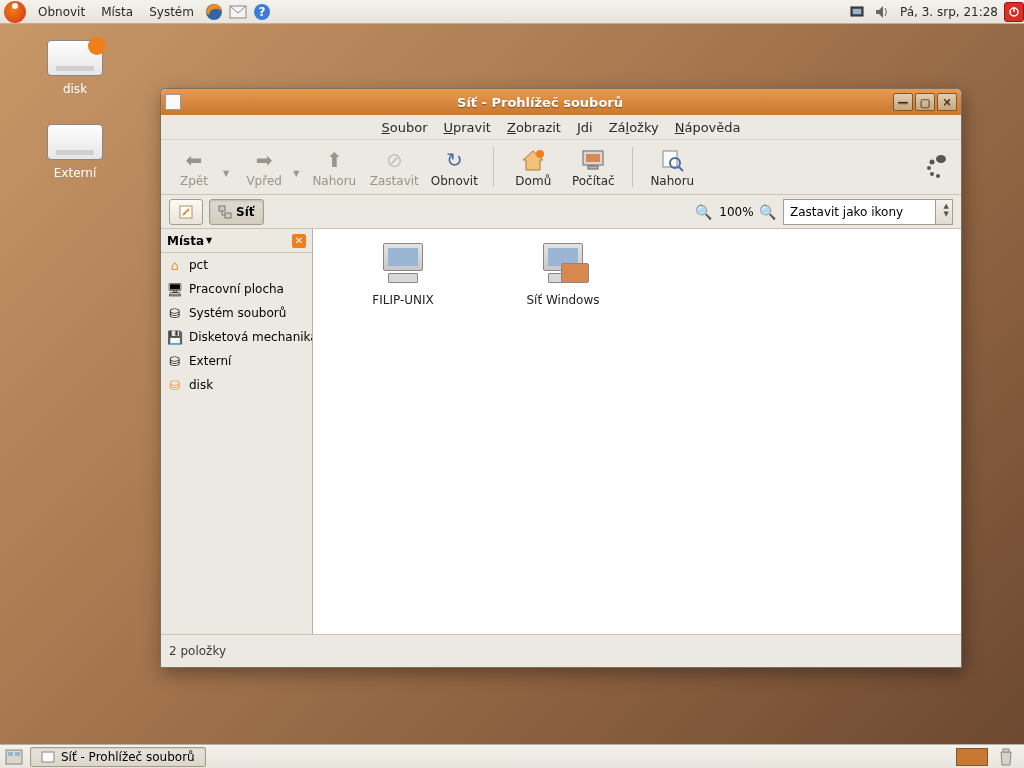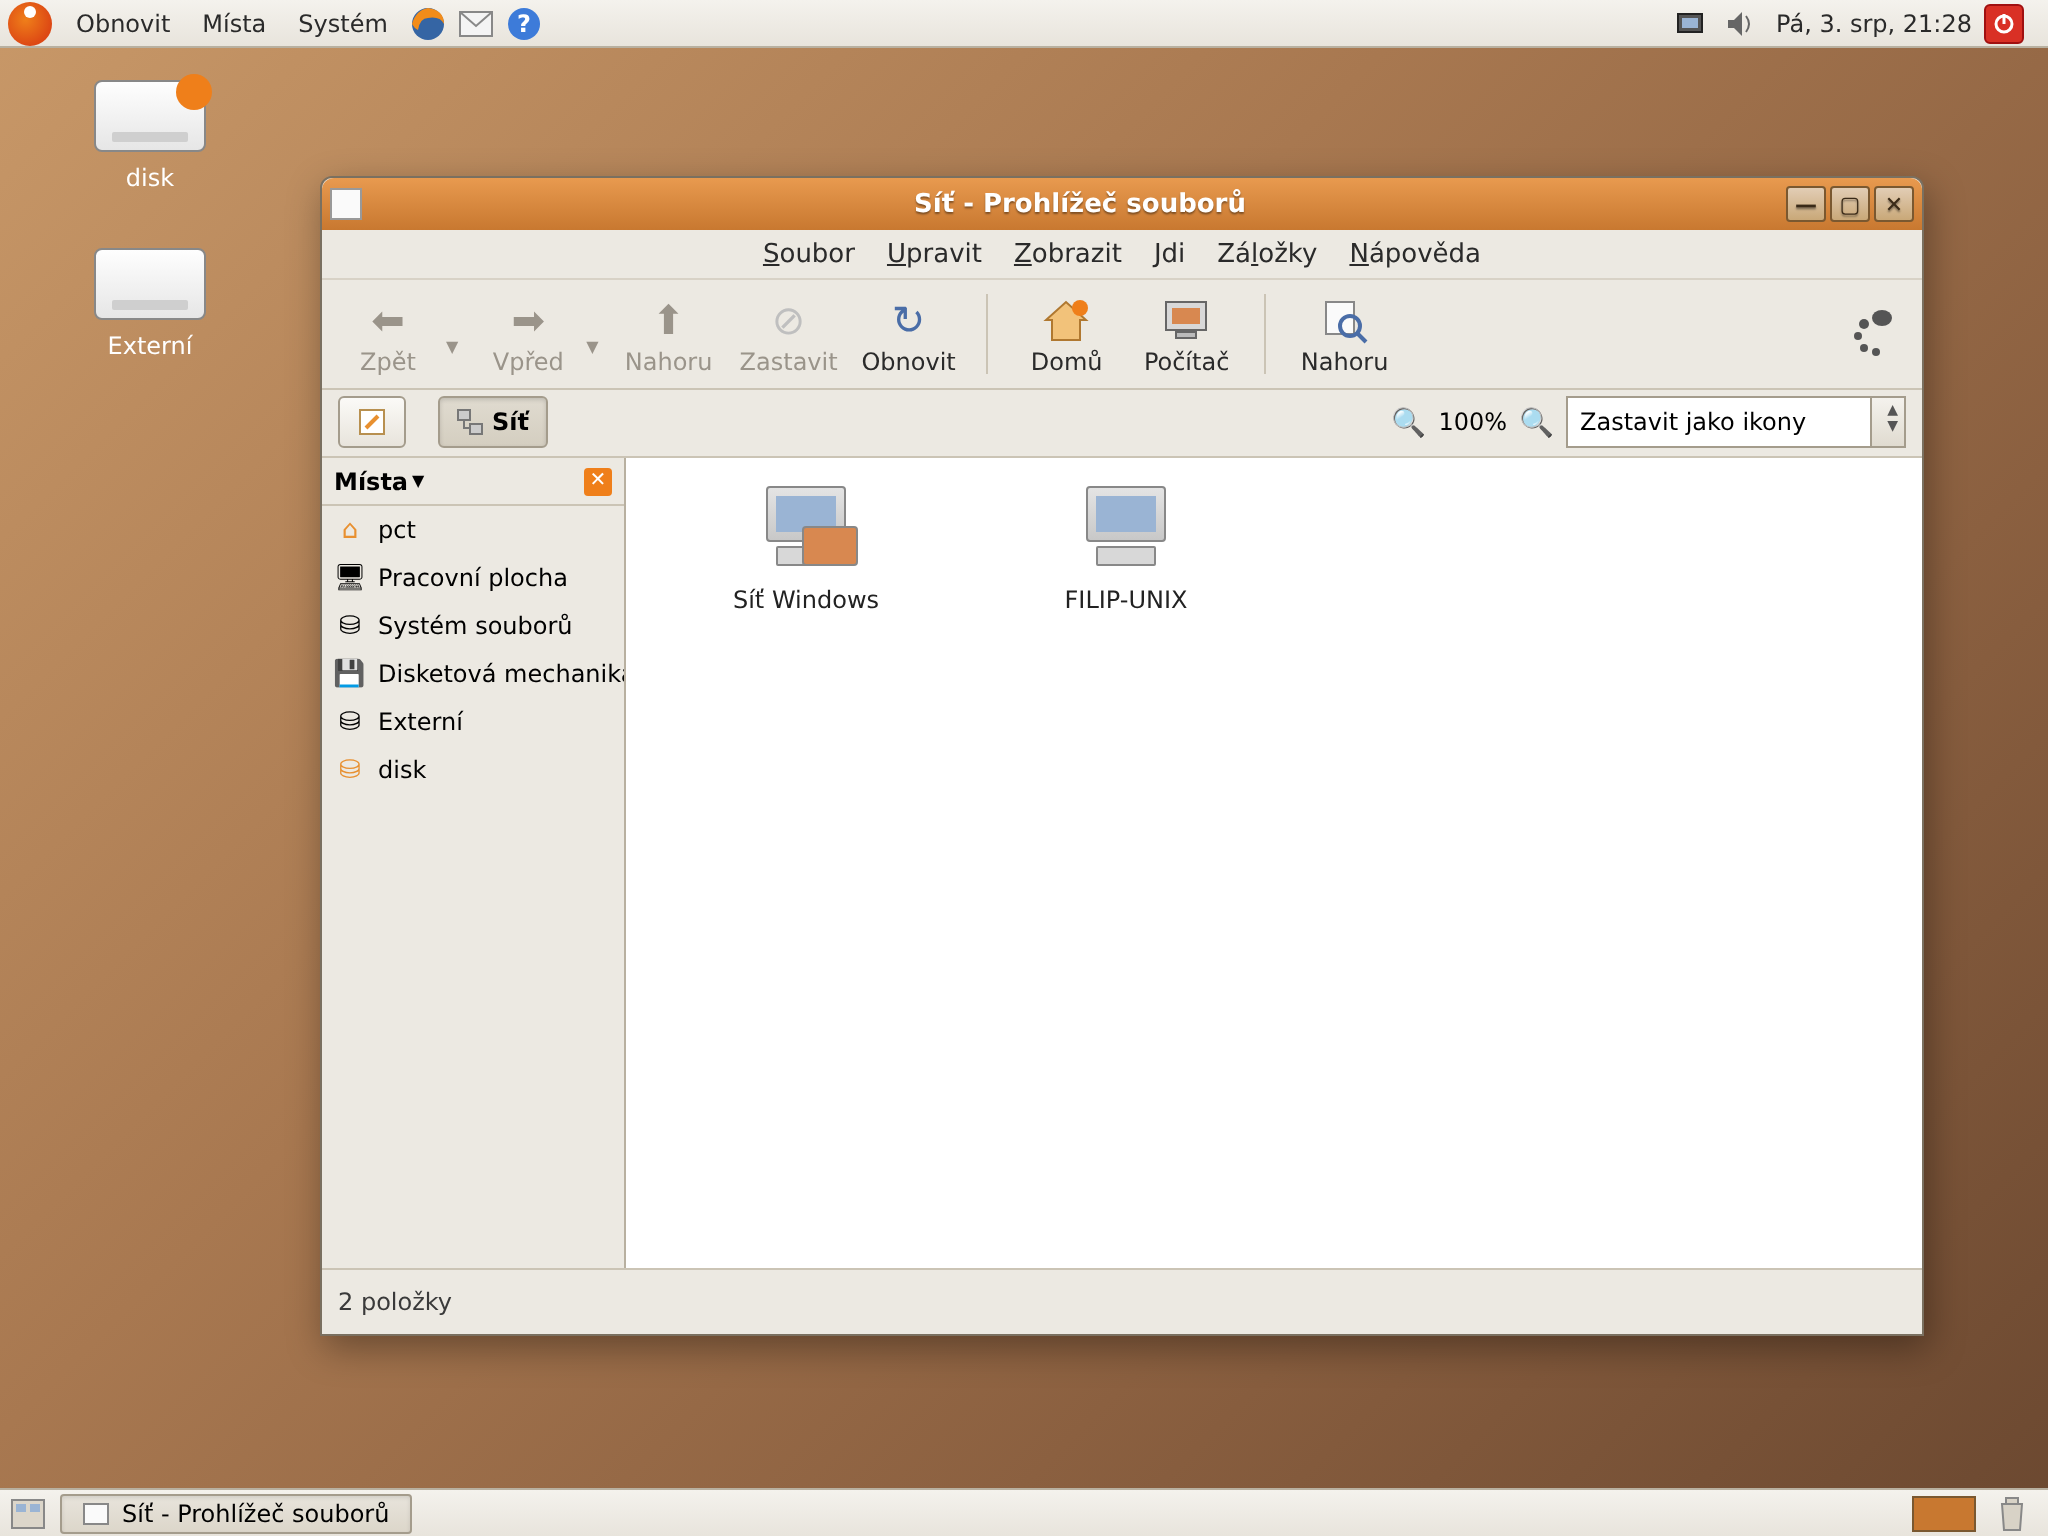--- a/index.html
+++ b/index.html
@@ -4,21 +4,21 @@
 <style>
 * { box-sizing: border-box; margin: 0; padding: 0; font-family: "DejaVu Sans", sans-serif; }
 body { width: 1024px; height: 768px; overflow: hidden; background: linear-gradient(135deg, #c89868 0%, #a87850 40%, #8b6040 70%, #6b4830 100%); position: relative; }
 
 
 .top-panel { position: absolute; top: 0; left: 0; right: 0; height: 24px; background: linear-gradient(#f4f2ed, #e8e4dc); border-bottom: 1px solid #b8b0a0; display: flex; align-items: center; font-size: 12px; color: #2a2a2a; }
 .panel-logo { width: 22px; height: 22px; margin: 0 4px; background: radial-gradient(circle at 40% 40%, #ef7f1a 0%, #dd4814 70%); border-radius: 50%; position: relative; }
 .panel-logo::before { content:""; position:absolute; width:6px; height:6px; background:#fff; border-radius:50%; top:2px; left:8px; }
 .panel-menu { padding: 0 8px; cursor: default; }
 .panel-icon { width: 20px; height: 20px; margin: 0 2px; display: inline-flex; align-items:center; justify-content:center; }
-.panel-right { margin-left: auto; display: flex; align-items: center; padding-right: 12px; }
+.panel-right { margin-left: auto; display: flex; align-items: center; padding-right: 0; }
 .clock { padding: 0 6px; font-size: 12px; }
 .shutdown { width: 20px; height: 20px; background: #d93025; border: 1px solid #a01010; border-radius: 3px; display:flex; align-items:center; justify-content:center; color:#fff; font-weight:bold; }
 
 
 .desktop-icons { position: absolute; top: 40px; left: 30px; }
 .desk-icon { width: 90px; text-align: center; color: #fff; font-size: 12px; margin-bottom: 28px; cursor: default; }
 .drive-shape { width: 56px; height: 36px; margin: 0 auto 6px; background: linear-gradient(#fefefe,#e6e6e6); border: 1px solid #888; border-radius: 4px; position: relative; }
 .drive-shape::after { content:""; position:absolute; bottom:4px; left:8px; right:8px; height:5px; background:#cfcfcf; border-radius:1px; }
 .drive-shape.orange::before { content:""; position:absolute; top:-4px; right:-4px; width:18px; height:18px; background:#ef7f1a; border-radius:50%; }
 
@@ -35,21 +35,21 @@
 .menubar span u { text-decoration: underline; }
 
 .toolbar { height: 56px; display: flex; align-items: center; padding: 2px 8px; border-top: 1px solid #d8d2c6; border-bottom: 1px solid #cbc4b5; gap: 10px; }
 .tool-btn { display: flex; flex-direction: column; align-items: center; font-size: 12px; color: #2a2a2a; min-width: 50px; }
 .tool-btn.disabled { color: #9a948a; }
 .tool-ico { width: 28px; height: 28px; display:flex; align-items:center; justify-content:center; font-size:20px; }
 .tool-sep { width: 1px; height: 40px; background: #cbc4b5; margin: 0 4px; }
 .tool-drop { font-size: 8px; color: #9a948a; align-self: center; margin-left: -6px; margin-top: 12px; }
 .throbber { margin-left: auto; width: 32px; height: 32px; color:#555; display:flex; align-items:center; justify-content:center; font-size:24px; }
 
-.locbar { height: 34px; display: flex; align-items: flex-end; padding: 4px 8px; gap: 16px; border-bottom: 1px solid #cbc4b5; }
+.locbar { height: 34px; display: flex; align-items: center; padding: 4px 8px; gap: 6px; border-bottom: 1px solid #cbc4b5; }
 .loc-btn { height: 26px; padding: 0 8px; background: linear-gradient(#fbfaf7,#e8e4dc); border: 1px solid #a49c8c; border-radius: 3px; display:flex; align-items:center; gap:4px; font-size:12px; }
 .loc-btn.active { background: linear-gradient(#e0dbd0,#d4cec0); box-shadow: inset 0 1px 2px rgba(0,0,0,0.15); }
 .zoom-area { margin-left: auto; display: flex; align-items: center; gap: 6px; font-size: 12px; }
 .zoom-lens { color:#4a6da7; font-size:14px; }
 .view-select { height: 26px; width: 170px; background: #fff; border: 1px solid #a49c8c; padding: 0 20px 0 6px; font-size: 12px; position: relative; display:flex; align-items:center; }
 .view-select::after { content:""; position:absolute; right:0; top:0; bottom:0; width:16px; border-left:1px solid #a49c8c; background:linear-gradient(#f4f2ed,#e0dbd0); }
 .spinner-arrows { position:absolute; right:3px; top:2px; font-size:7px; line-height:8px; color:#555; z-index:1; }
 
 .body-area { flex: 1; display: flex; min-height: 0; }
 .sidebar { width: 152px; border-right: 1px solid #b8b0a0; display: flex; flex-direction: column; background: #ece9e2; }
@@ -278,34 +278,34 @@
         <div class="side-item">
             <span class="side-ico" style="color:#e89030">⛁</span>
             <span>disk</span>
           </div>
       </div>
     </div>
 
     <div class="content">
       <div class="icon-grid">
         <div class="grid-item">
+          <div class="comp-shape">
+              <div class="mon"></div>
+              <div class="base"></div>
+            </div>
+          <div>FILIP-UNIX</div>
+        </div>
+        <div class="grid-item">
           <div class="comp-shape net">
               <div class="mon"></div>
               <div class="mon2"></div>
               <div class="base"></div>
             </div>
           <div>Síť Windows</div>
         </div>
-        <div class="grid-item">
-          <div class="comp-shape">
-              <div class="mon"></div>
-              <div class="base"></div>
-            </div>
-          <div>FILIP-UNIX</div>
-        </div>
       </div>
     </div>
   </div>
 
   <div class="statusbar">
     <span>2 položky</span>
   </div>
 </div>
 
 <div class="bottom-panel">

